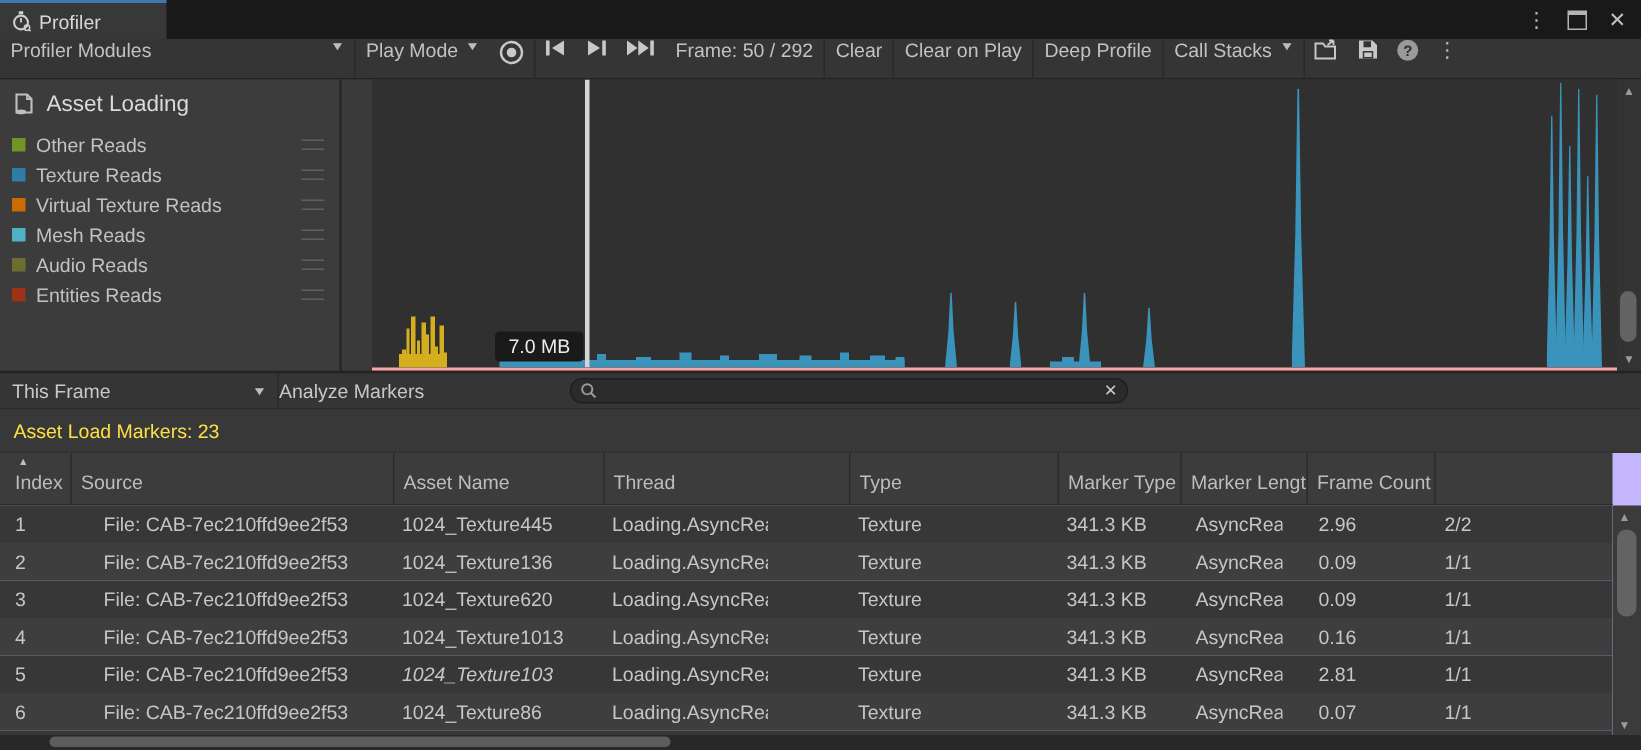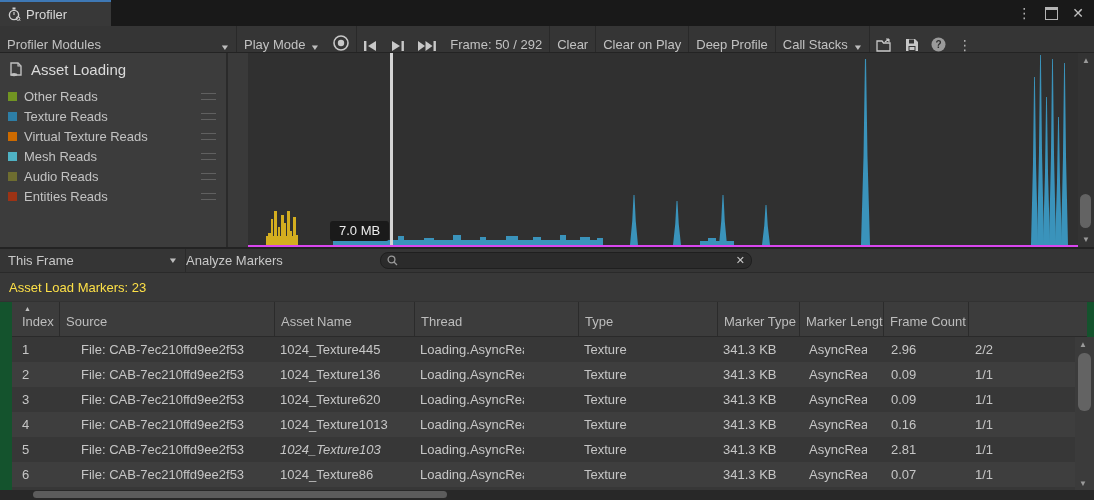--- a/index.html
+++ b/index.html
@@ -13,38 +13,38 @@
        gap:5px;padding-left:7px;color:#d8d8d8;}
   .titlebar .spacer{flex:1;}
   .win-controls{display:flex;align-items:center;gap:14px;padding-right:10px;color:#b4b4b4;}
   .kebab{font-size:14px;letter-spacing:0;color:#b4b4b4;line-height:1;}
   .maxbox{width:11px;height:9px;border:1px solid #b4b4b4;border-top:3px solid #b4b4b4;display:inline-block;}
   .closex{font-size:14px;color:#c0c0c0;line-height:1;}
 
   
   .toolbar{height:26px;background:#353535;border-bottom:1px solid #232323;display:flex;
            align-items:center;flex:0 0 26px;color:#c2c2c2;}
-  .tbtn{display:flex;align-items:flex-end;height:100%;padding:0 7px;white-space:nowrap;}
+  .tbtn{display:flex;align-items:flex-start;height:100%;padding:0 7px;white-space:nowrap;}
   .arrow{font-size:8px;color:#bdbdbd;margin-left:6px;transform:scaleX(1.3);}
   .sep{width:1px;height:100%;background:#292929;flex:0 0 1px;}
   .modules-btn{width:222px;justify-content:space-between;}
   .icon-btn{padding:0 6px;}
   svg{display:block;}
 
   
   .main{height:194px;flex:0 0 194px;display:flex;border-bottom:2px solid #232323;}
   .sidebar{width:226px;flex:0 0 226px;background:#3c3c3c;padding-top:6px;box-sizing:border-box;}
   .module-header{display:flex;align-items:center;gap:7px;padding:2px 0 8px 8px;font-size:15px;color:#dadada;}
   .legend-item{display:flex;align-items:center;height:20px;padding-left:8px;position:relative;color:#c2c2c2;}
   .swatch{width:9px;height:9px;margin-right:7px;flex:0 0 9px;}
   .handle{position:absolute;right:10px;top:7px;width:15px;height:5px;
           border-top:1px solid #606060;border-bottom:1px solid #606060;}
   .vdivider{width:2px;flex:0 0 2px;background:#2a2a2a;}
   .gutter{width:20px;flex:0 0 20px;background:#3a3a3a;}
-  .chart{flex:1;position:relative;background:#303030;border-bottom:2px solid #d946ef;overflow:hidden;}
+  .chart{flex:1;position:relative;background:#303030;border-bottom:2px solid #fca5a5;overflow:hidden;}
   .chart .bar{position:absolute;bottom:0;}
   .chart .spike{clip-path:polygon(44% 0%,56% 0%,72% 52%,100% 100%,0% 100%,28% 52%);}
   .frameline{position:absolute;top:0;bottom:0;width:3px;background:#d4d4d4;z-index:2;}
   .tooltip{position:absolute;z-index:3;background:#1a1a1a;color:#ececec;border-radius:3px;
            padding:2px 9px 3px;font-size:13px;white-space:nowrap;}
   .vscroll{width:16px;flex:0 0 16px;background:#333333;position:relative;}
   .vscroll .sarrow{position:absolute;left:0;width:16px;text-align:center;font-size:8px;color:#9a9a9a;}
   .vscroll .thumb{position:absolute;left:2px;width:11px;background:#636363;border-radius:6px;}
 
   
@@ -56,21 +56,21 @@
   .searchbox{margin-left:4px;width:372px;height:17px;background:#2b2b2b;border:1px solid #1f1f1f;
              border-radius:8px;display:flex;align-items:center;padding:0 6px;box-sizing:border-box;gap:5px;}
   .searchbox input{flex:1;background:transparent;border:0;outline:0;color:#d0d0d0;font:12px "Liberation Sans",sans-serif;}
   .search-x{color:#c9c9c9;font-size:11px;cursor:default;}
 
   
   .statusrow{height:28px;flex:0 0 28px;background:#383838;display:flex;align-items:center;
              padding-left:9px;color:#fde047;border-bottom:1px solid #323232;}
 
   
-  .table{flex:1;position:relative;background:#14532d;overflow:hidden;padding-left:12px;}
+  .table{flex:1;position:relative;background:#c4b5fd;overflow:hidden;}
   .thead{height:35px;background:#3c3c3c;border-bottom:1px solid #2a2a2a;display:flex;
          align-items:flex-end;width:1075px;color:#bdbdbd;position:relative;box-sizing:border-box;}
   .hcell{height:100%;box-sizing:border-box;border-left:1px solid #2b2b2b;display:flex;
          align-items:flex-end;padding:0 0 7px 6px;overflow:hidden;white-space:nowrap;position:relative;}
   .hcell:first-child{border-left:0;padding-left:10px;}
   .sortarrow{position:absolute;top:3px;left:12px;font-size:7px;color:#c0c0c0;}
   .tbody{width:1075px;height:158px;overflow:hidden;}
   .trow{height:25px;display:flex;align-items:center;}
   .trow.odd{background:#373737;}
   .trow.even{background:#3e3e3e;}

